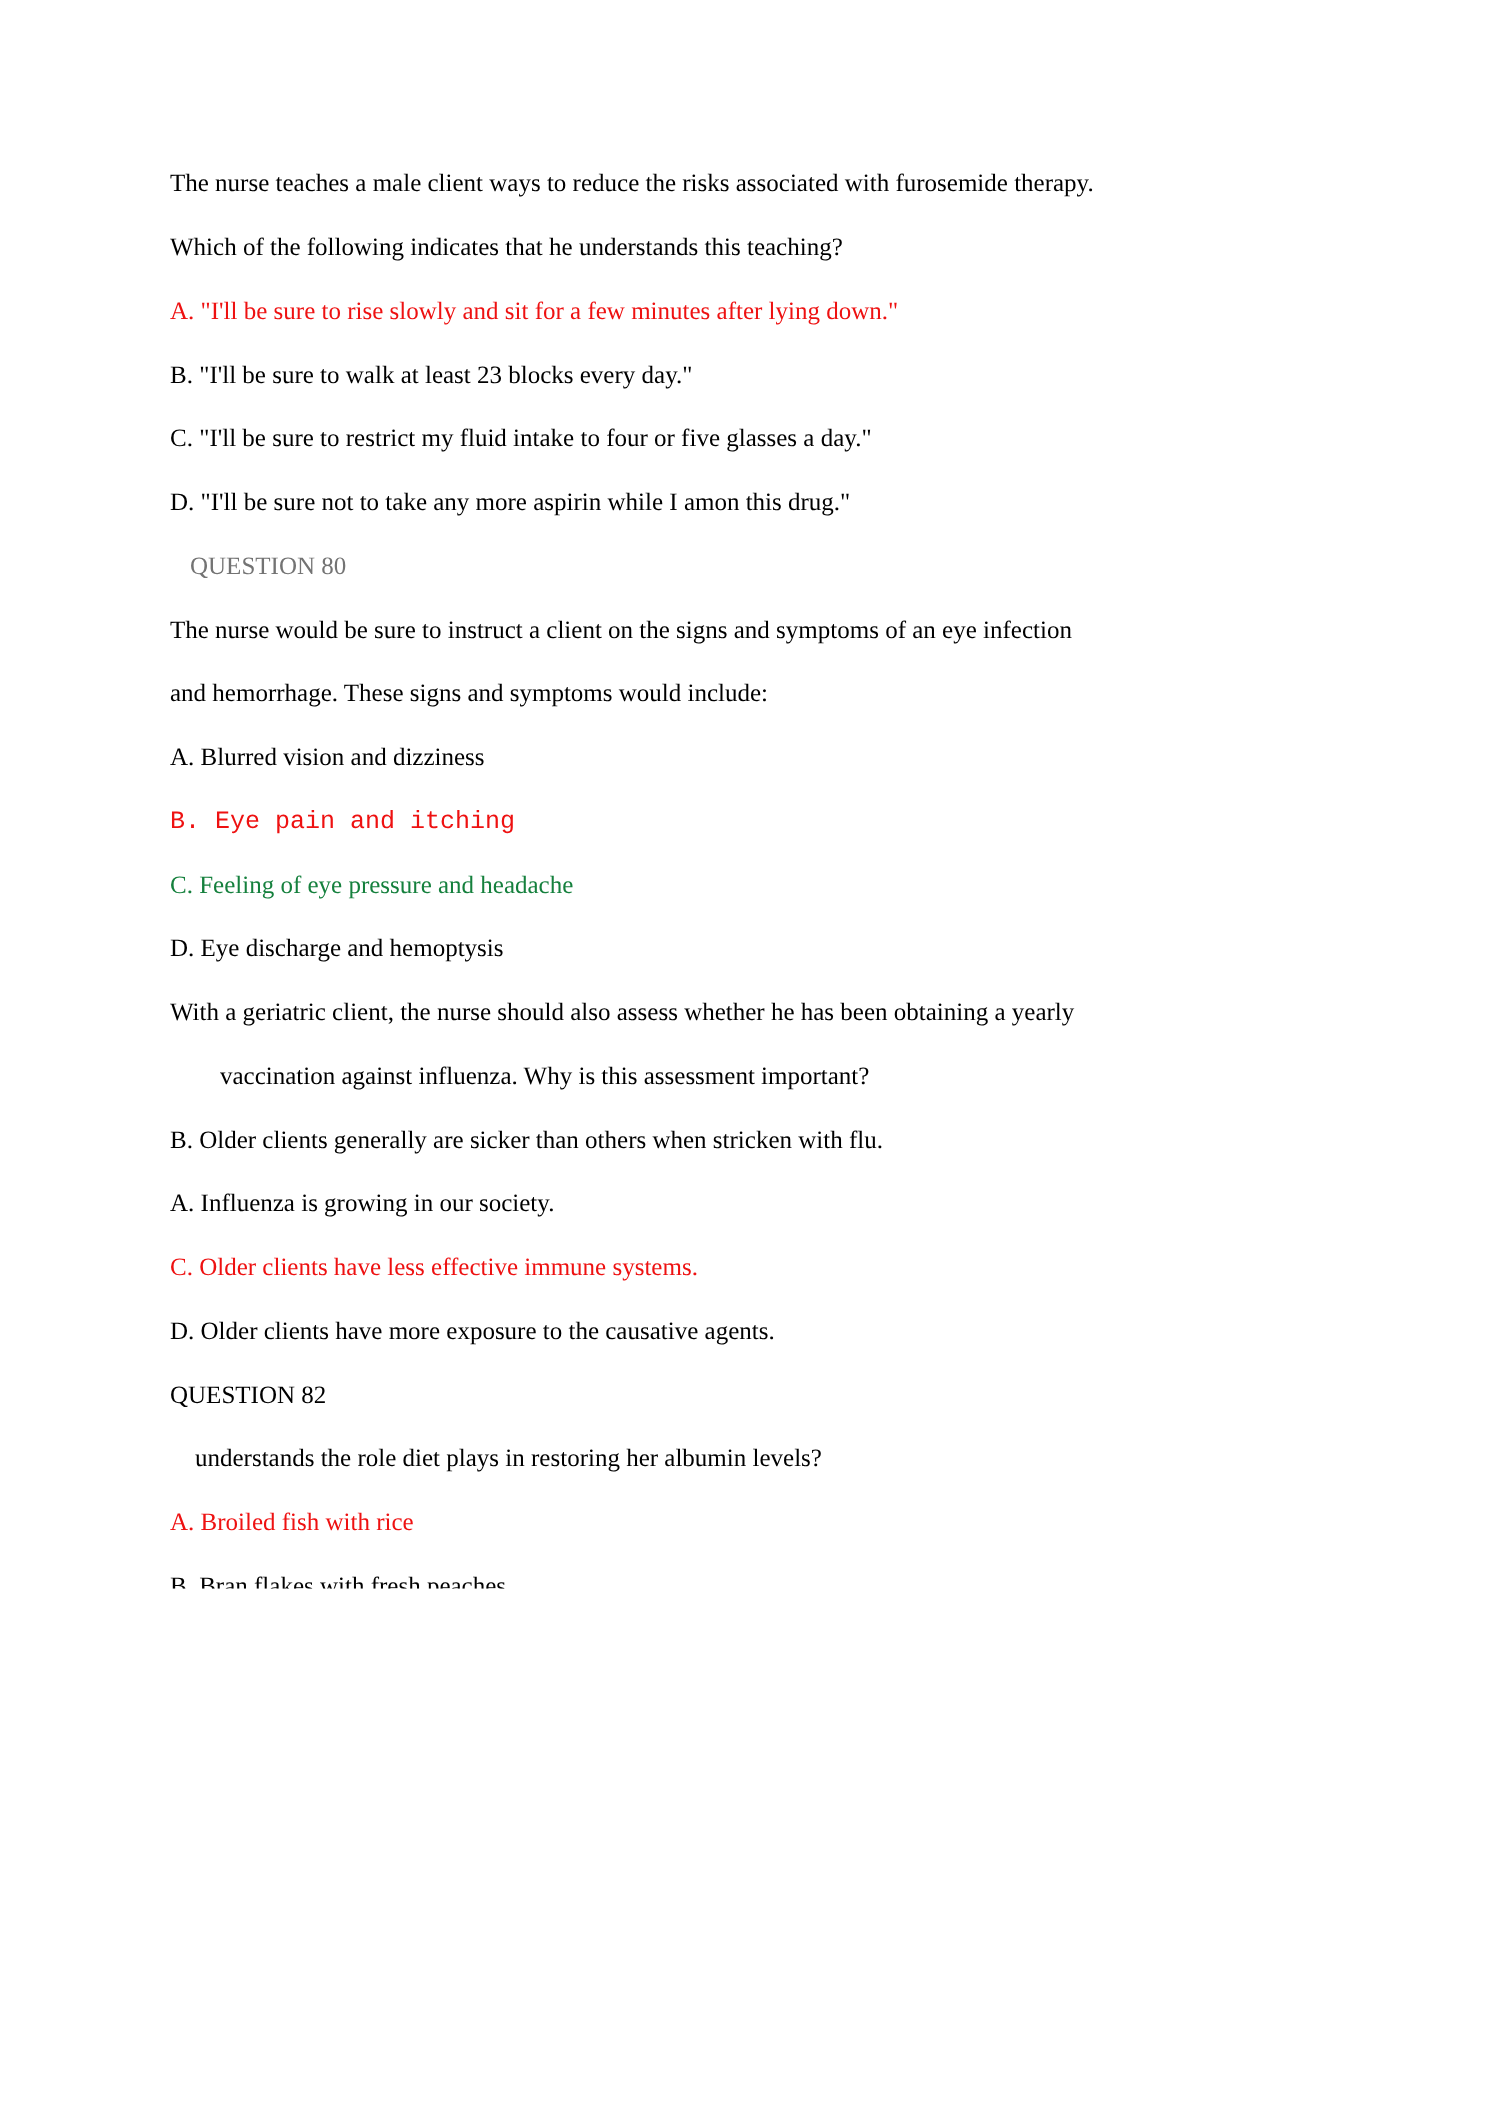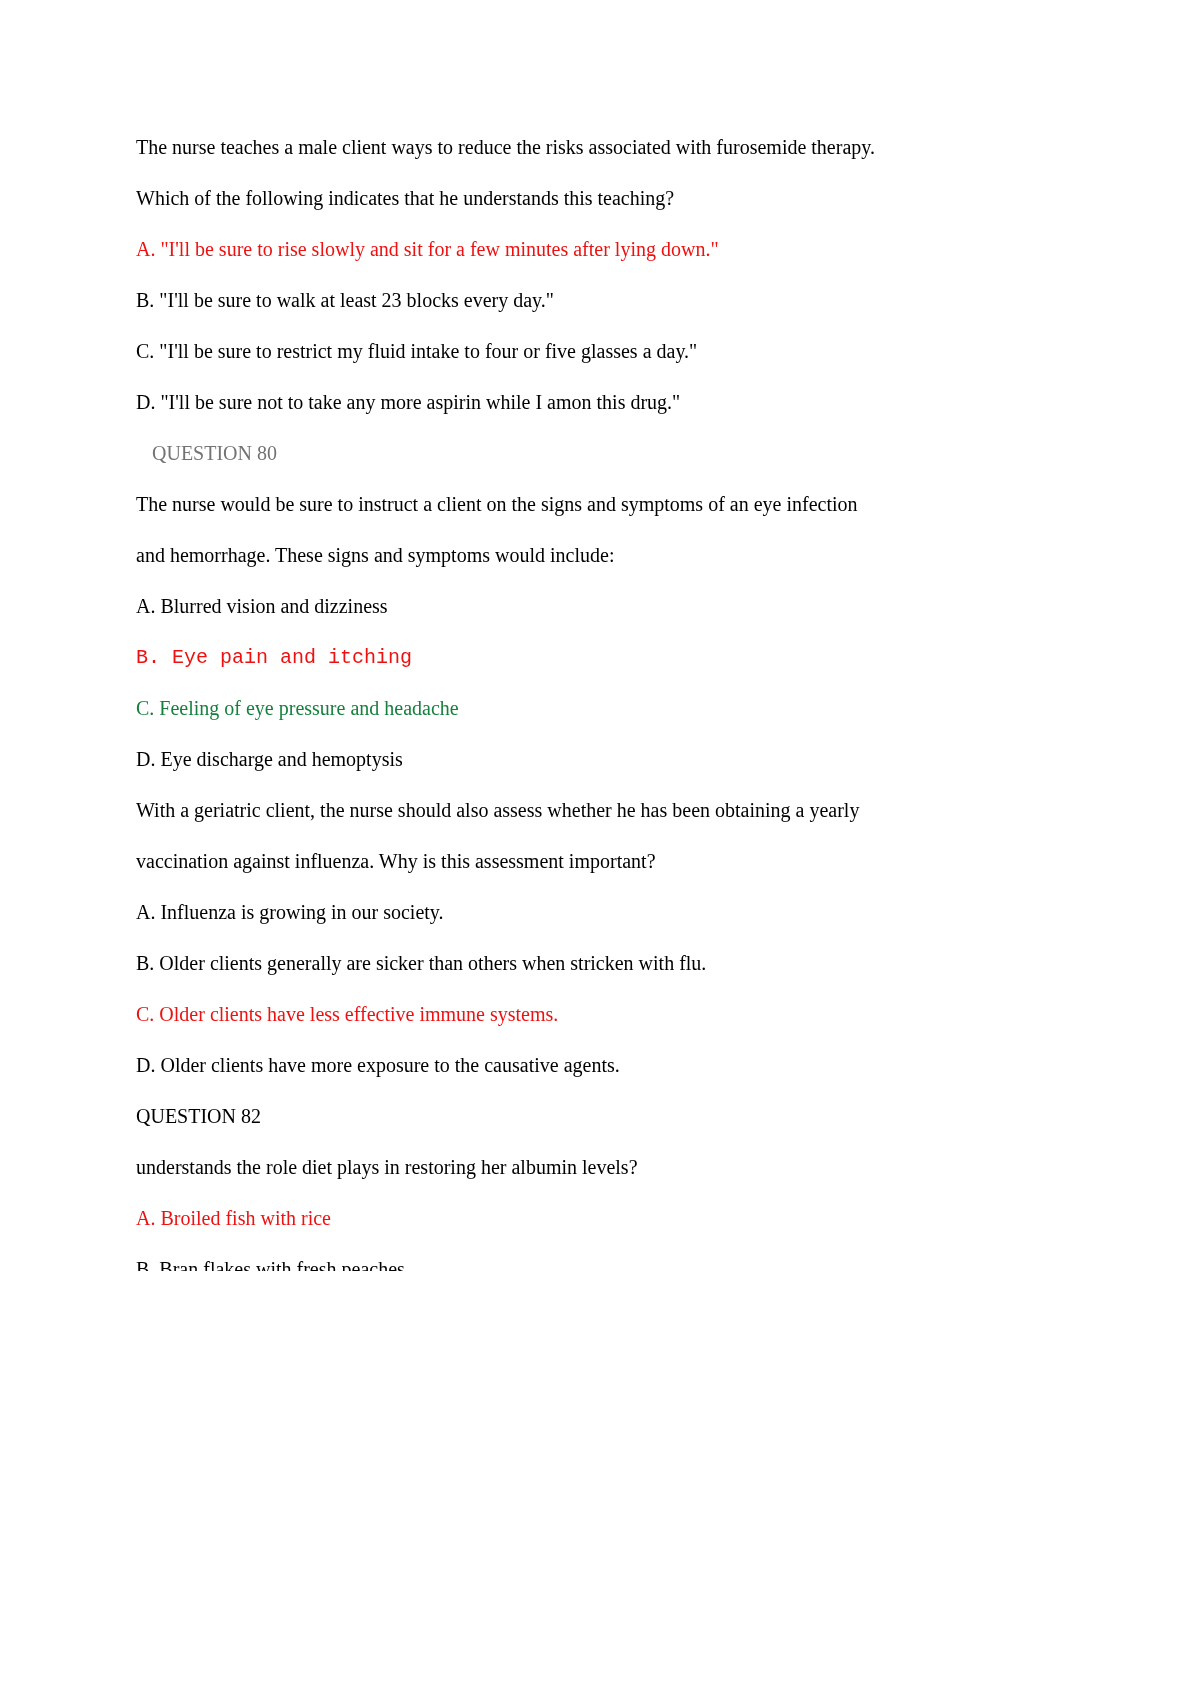--- a/index.html
+++ b/index.html
@@ -41,23 +41,23 @@
       <div class="line" style="color: rgb(0, 0, 0);">C. "I'll be sure to restrict my fluid intake to four or five glasses a day."</div>
       <div class="line" style="color: rgb(0, 0, 0);">D. "I'll be sure not to take any more aspirin while I amon this drug."</div>
       <div class="line" style="color: #737373; margin-left: 16px;">QUESTION 80</div>
       <div class="line" style="color: rgb(0, 0, 0);">The nurse would be sure to instruct a client on the signs and symptoms of an eye infection</div>
       <div class="line" style="color: rgb(0, 0, 0);">and hemorrhage. These signs and symptoms would include:</div>
       <div class="line" style="color: rgb(0, 0, 0);">A. Blurred vision and dizziness</div>
       <div class="line" style="color: rgb(238, 17, 17); font-family: Liberation Mono, monospace;">B. Eye pain and itching</div>
       <div class="line" style="color: #15803d;">C. Feeling of eye pressure and headache</div>
       <div class="line" style="color: rgb(0, 0, 0);">D. Eye discharge and hemoptysis</div>
       <div class="line" style="color: rgb(0, 0, 0);">With a geriatric client, the nurse should also assess whether he has been obtaining a yearly</div>
-      <div class="line" style="color: rgb(0, 0, 0);">vaccination against influenza. Why is this assessment important?</div>
+      <div class="line" style="color: rgb(0, 0, 0); margin-left: 40px;">vaccination against influenza. Why is this assessment important?</div>
+      <div class="line" style="color: rgb(0, 0, 0);">B. Older clients generally are sicker than others when stricken with flu.</div>
       <div class="line" style="color: rgb(0, 0, 0);">A. Influenza is growing in our society.</div>
-      <div class="line" style="color: rgb(0, 0, 0);">B. Older clients generally are sicker than others when stricken with flu.</div>
       <div class="line" style="color: rgb(238, 17, 17);">C. Older clients have less effective immune systems.</div>
       <div class="line" style="color: rgb(0, 0, 0);">D. Older clients have more exposure to the causative agents.</div>
       <div class="line" style="color: rgb(0, 0, 0); font-family: Liberation Serif, serif;">QUESTION 82</div>
-      <div class="line" style="color: rgb(0, 0, 0);">understands the role diet plays in restoring her albumin levels?</div>
+      <div class="line" style="color: rgb(0, 0, 0); margin-left: 20px;">understands the role diet plays in restoring her albumin levels?</div>
       <div class="line" style="color: rgb(238, 17, 17);">A. Broiled fish with rice</div>
       <div class="line" style="color: rgb(0, 0, 0);">B. Bran flakes with fresh peaches</div>
     </div>
 </div>
 
 </body></html>

